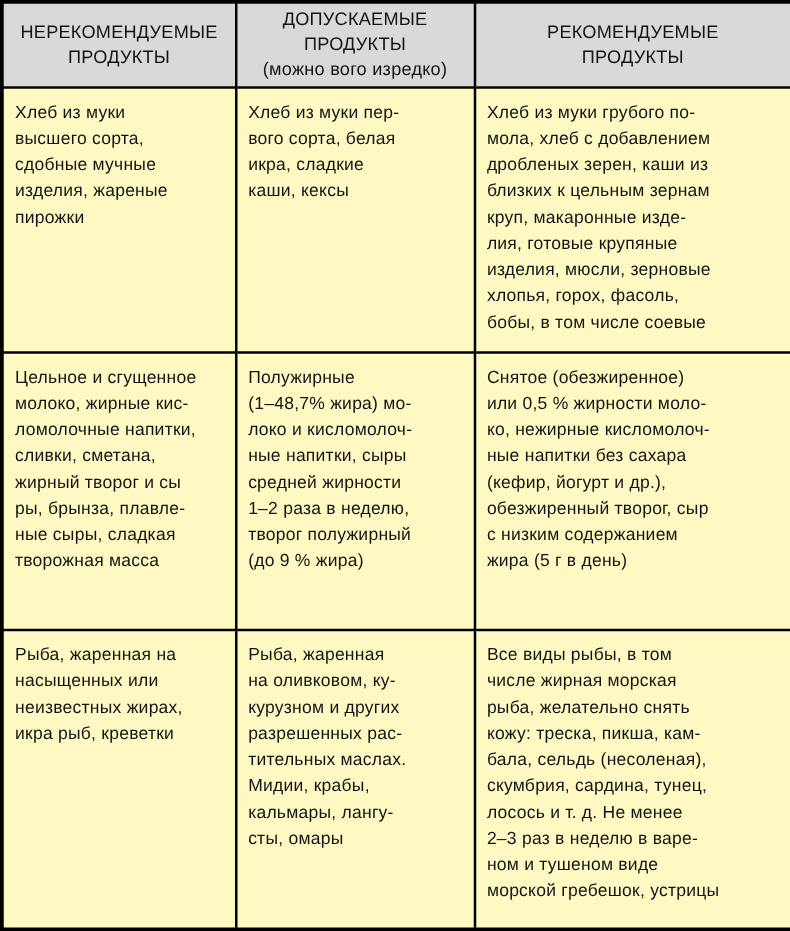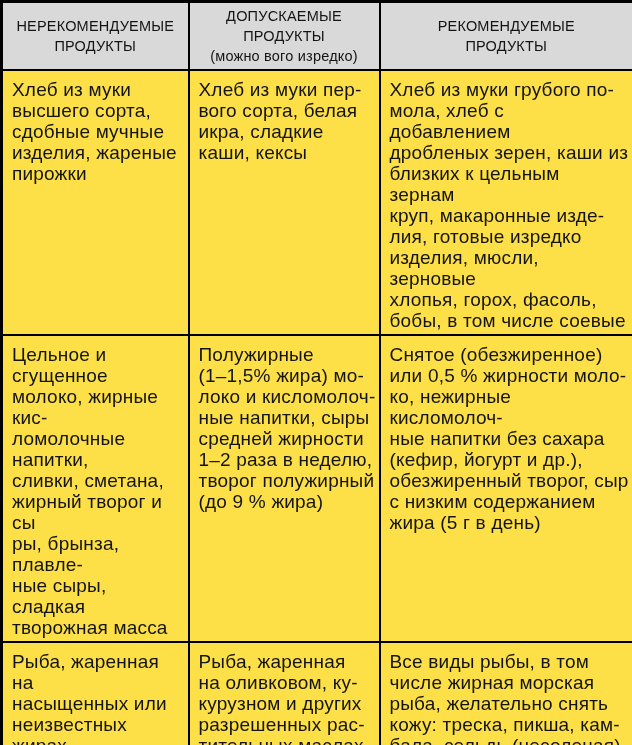--- a/index.html
+++ b/index.html
@@ -6,21 +6,21 @@
     margin: 0;
     padding: 0;
     background: #ffffff;
     font-family: "Liberation Sans", sans-serif;
     color: #141414;
   }
   .page {
     width: 632px;
     height: 745px;
     box-sizing: border-box;
-    background: #fde047;
+    background: #fef9c3;
   }
   table.diet {
     width: 632px;
     height: 745px;
     border-collapse: collapse;
     table-layout: fixed;
     border: 3px solid #000000;
   }
   table.diet th,
   table.diet td {
@@ -33,21 +33,21 @@
     font-weight: 400;
     font-size: 14.5px;
     line-height: 20px;
     text-align: center;
     vertical-align: middle;
     white-space: pre-line;
     padding: 2px 4px;
     letter-spacing: 0.2px;
   }
   table.diet td {
-    font-size: 19px;
+    font-size: 14px;
     line-height: 21px;
     vertical-align: top;
     text-align: left;
     white-space: pre-line;
     padding: 8px 3px 3px 9px;
     letter-spacing: 0.2px;
   }
   tr.r-header { height: 68px; }
   tr.r-0 { height: 200px; }
   tr.r-1 { height: 212px; }
@@ -84,36 +84,36 @@
 пирожки</td>
         <td>Хлеб из муки пер-
 вого сорта, белая
 икра, сладкие
 каши, кексы</td>
         <td>Хлеб из муки грубого по-
 мола, хлеб с добавлением
 дробленых зерен, каши из
 близких к цельным зернам
 круп, макаронные изде-
-лия, готовые изредко
+лия, готовые крупяные
 изделия, мюсли, зерновые
 хлопья, горох, фасоль,
 бобы, в том числе соевые</td>
       </tr>
       <tr class="r-1">
         <td>Цельное и сгущенное
 молоко, жирные кис-
 ломолочные напитки,
 сливки, сметана,
 жирный творог и сы
 ры, брынза, плавле-
 ные сыры, сладкая
 творожная масса</td>
         <td>Полужирные
-(1–1,5% жира) мо-
+(1–48,7% жира) мо-
 локо и кисломолоч-
 ные напитки, сыры
 средней жирности
 1–2 раза в неделю,
 творог полужирный
 (до 9 % жира)</td>
         <td>Снятое (обезжиренное)
 или 0,5 % жирности моло-
 ко, нежирные кисломолоч-
 ные напитки без сахара

